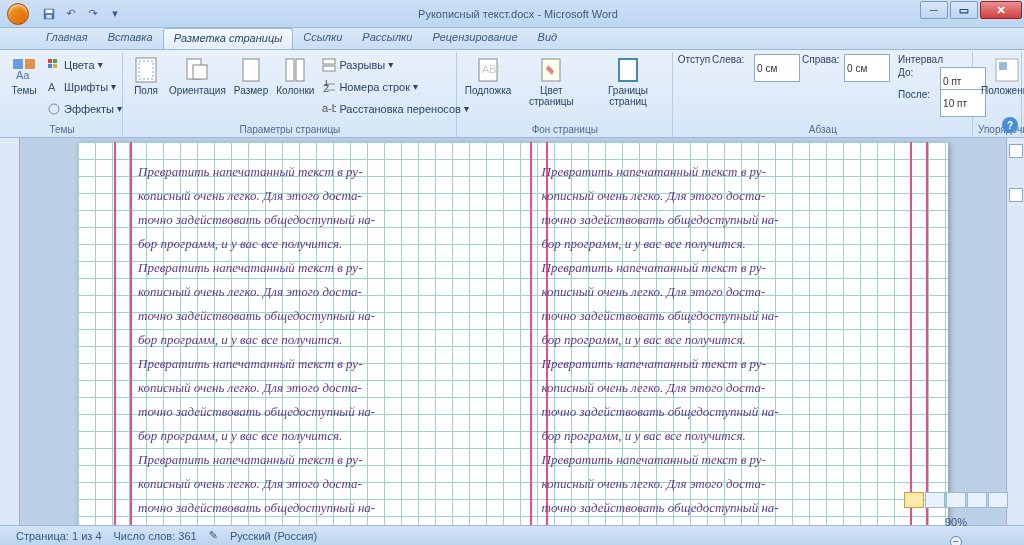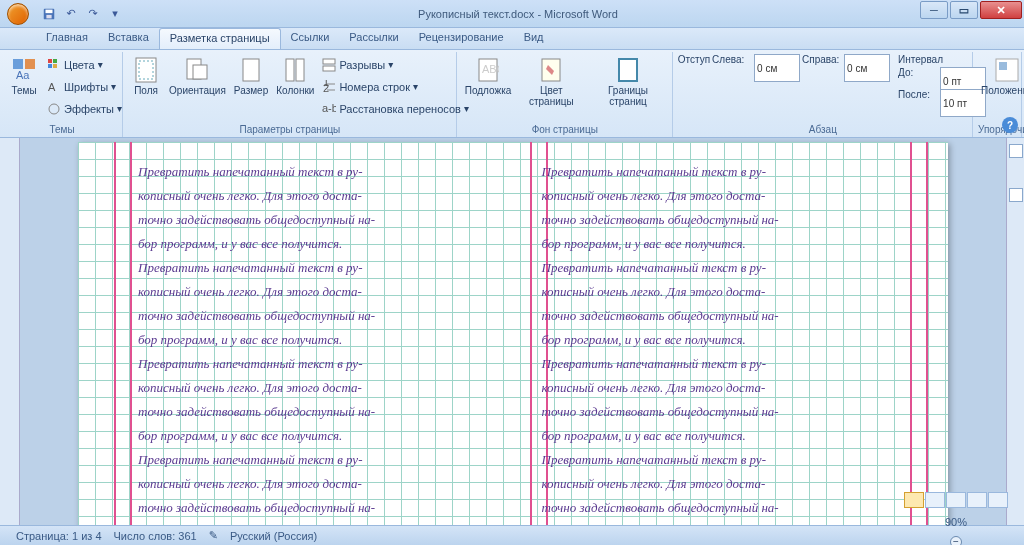--- a/index.html
+++ b/index.html
@@ -11,21 +11,21 @@
 .office-logo { width:22px; height:22px; border-radius:50%; background:linear-gradient(135deg,#f0a030,#e06000); border:1px solid #a05000; box-shadow:inset 0 2px 3px rgba(255,255,255,.6); }
 .qat { display:flex; gap:4px; margin-left:4px; }
 .qat-btn { width:18px; height:18px; display:flex; align-items:center; justify-content:center; color:#3b5998; }
 .title-txt { position:absolute; left:12px; right:0; text-align:center; color:#3f5a7c; pointer-events:none; }
 .win-ctrls { position:absolute; right:2px; top:1px; display:flex; gap:2px; }
 .win-btn { width:28px; height:18px; background:linear-gradient(#d9e7f8,#bcd6f0); border:1px solid #7a9cc6; border-radius:2px; display:flex; align-items:center; justify-content:center; font-weight:bold; color:#2a4a70; }
 .win-close { background:linear-gradient(#e89090,#d04040); border-color:#a02020; color:#fff; width:42px; }
 
 
 .tabs { height:22px; background:linear-gradient(#dbe9f9,#c9ddf3); display:flex; padding-left:36px; border-bottom:1px solid #9ab8dd; }
-.tab { padding:3px 10px 16px; color:#3a5a85; cursor:default; }
+.tab { padding:3px 10px 16px; color:#3a5a85; cursor:default;font-style:italic; }
 .tab.active { background:linear-gradient(#f5f9fe,#e3eefb); border:1px solid #9ab8dd; border-bottom:none; border-radius:3px 3px 0 0; color:#2a4468; }
 
 
 .ribbon { height:88px; background:linear-gradient(#e8f1fb,#d6e6f7); border-bottom:1px solid #9ab8dd; display:flex; padding:2px 2px 0; gap:1px; position:relative; }
 .group { border-right:1px solid #b5cce8; padding:2px 4px 0; display:flex; flex-direction:column; justify-content:space-between; min-width:48px; }
 .group-body { display:flex; gap:2px; flex:1; align-items:flex-start; }
 .group-label { text-align:center; color:#4a6a94; font-size:10px; padding:1px 0 2px; }
 .big-btn { display:flex; flex-direction:column; align-items:center; gap:1px; padding:2px 3px; border-radius:2px; }
 .big-icon { width:30px; height:28px; display:flex; align-items:center; justify-content:center; }
 .btn-label { color:#2a4468; text-align:center; line-height:1.1; font-size:10px; }

